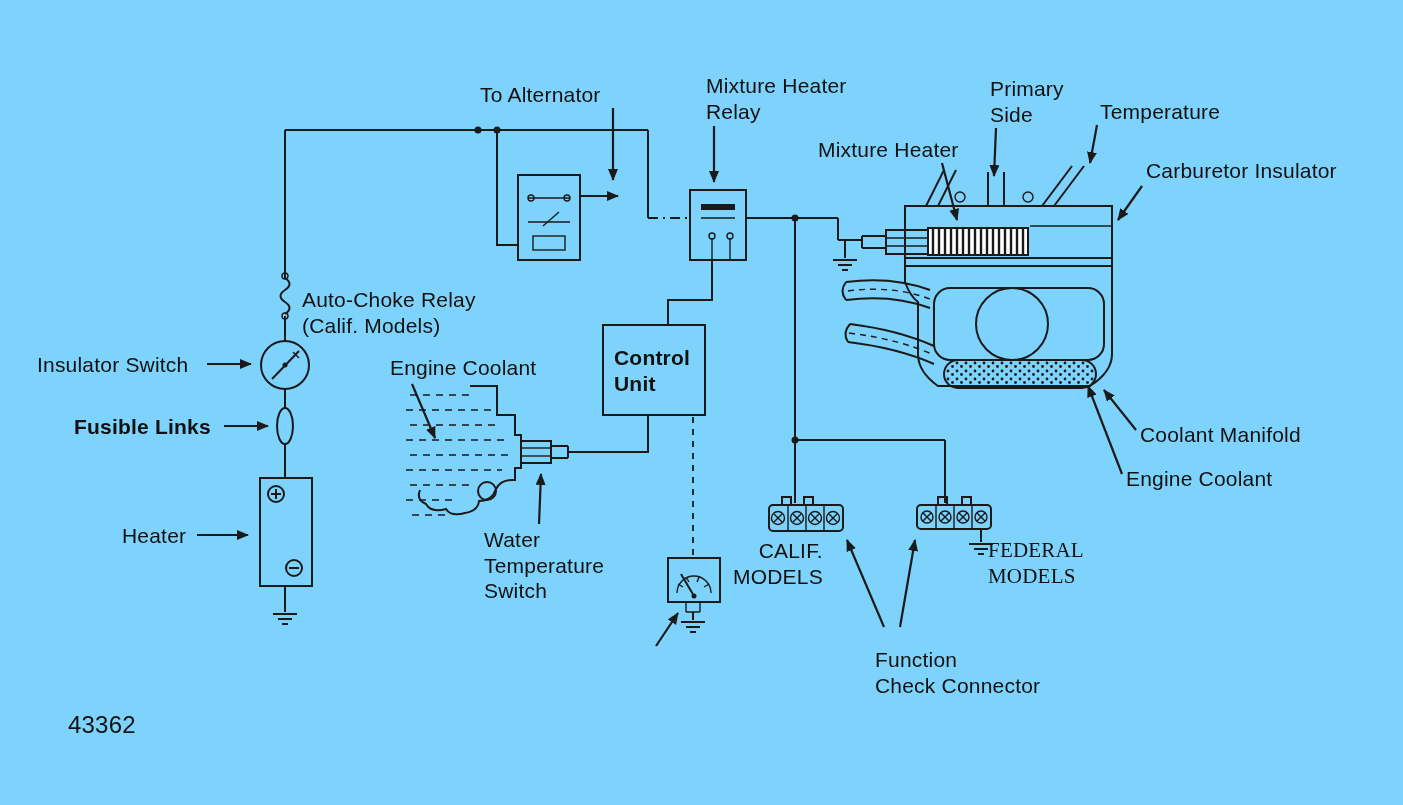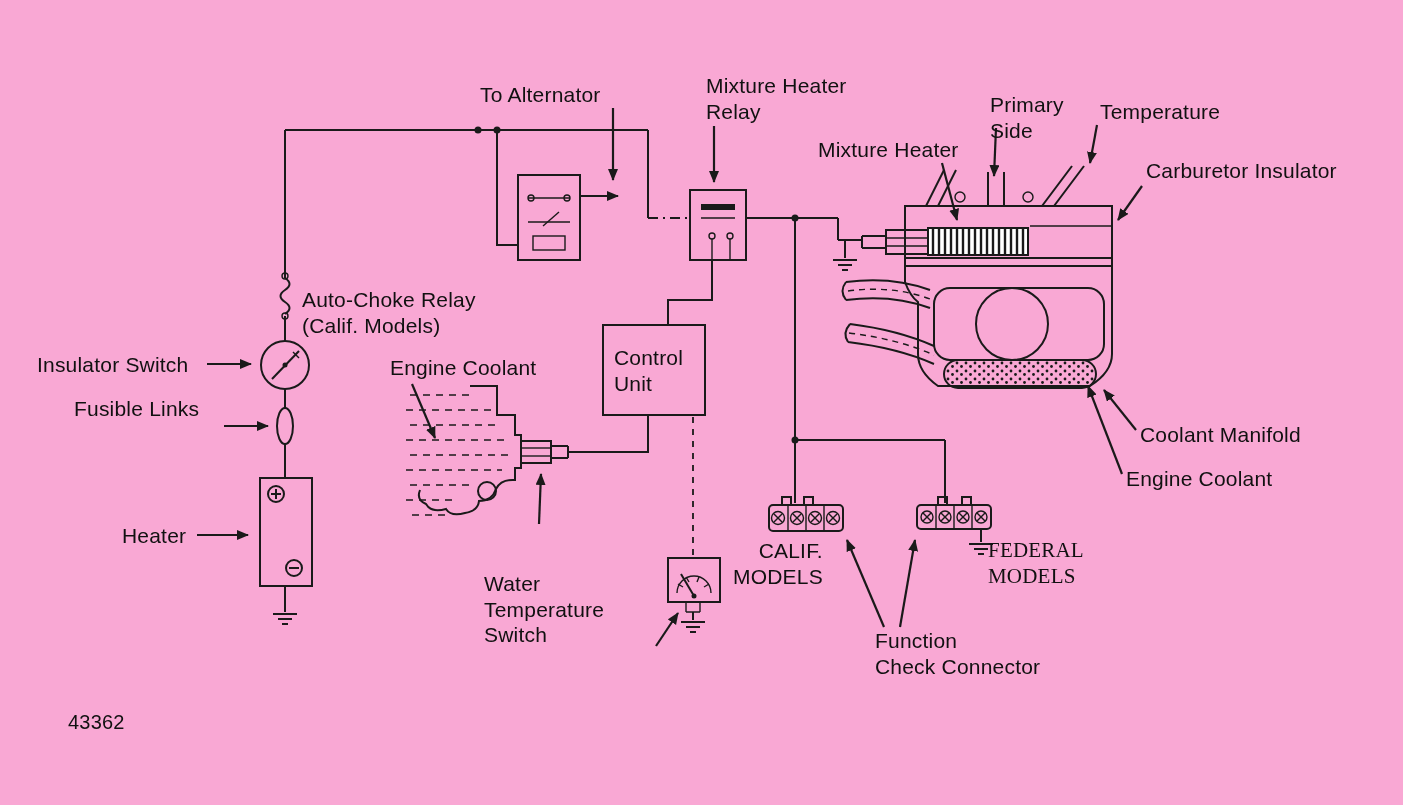--- a/index.html
+++ b/index.html
@@ -1,19 +1,19 @@
 <!DOCTYPE html>
 <html><head>
 <meta charset="utf-8">
 <style>
   html,body{margin:0;padding:0;background:#ffffff;}
-  #page{position:relative;width:1403px;height:805px;background:#f9a8d4;overflow:hidden;
+  #page{position:relative;width:1403px;height:805px;background:#7dd3fc;overflow:hidden;
         font-family:"Liberation Sans","DejaVu Sans",sans-serif;color:#111;}
   .lbl{position:absolute;font-size:21px;line-height:1.22;color:#111;white-space:pre-line;letter-spacing:.2px;}
-  .fig{font-size:20px;}
+  .fig{font-size:24px;}
   svg{position:absolute;left:0;top:0;}
   .w{stroke:#1a1a1a;stroke-width:2;fill:none;}
   .thin{stroke:#1a1a1a;stroke-width:1.4;fill:none;}
   .dash{stroke:#1a1a1a;stroke-width:1.8;fill:none;stroke-dasharray:6 6;}
   .dashdot{stroke:#1a1a1a;stroke-width:1.8;fill:none;stroke-dasharray:10 5 2 5;}
   .leader{stroke:#1a1a1a;stroke-width:2.2;fill:none;}
   .ink{fill:#1a1a1a;stroke:none;}
 </style>
 </head>
 <body>
@@ -252,39 +252,39 @@
       <path class="leader" d="M539,524 L541,474" marker-end="url(#arr)"></path>
       <path class="leader" d="M656,646 L678,613" marker-end="url(#arr)"></path>
       <path class="leader" d="M884,627 L847,540" marker-end="url(#arr)"></path>
       <path class="leader" d="M900,627 L915,540" marker-end="url(#arr)"></path>
     </g>
   </svg>
 
   <div class="lbl" style="left:480px;top:82px;">To Alternator</div>
   <div class="lbl" style="left:706px;top:73px;">Mixture Heater
 Relay</div>
-  <div class="lbl" style="left:990px;top:92px;">Primary
+  <div class="lbl" style="left:990px;top:76px;">Primary
 Side</div>
   <div class="lbl" style="left:1100px;top:99px;">Temperature</div>
   <div class="lbl" style="left:818px;top:137px;">Mixture Heater</div>
   <div class="lbl" style="left:302px;top:287px;">Auto-Choke Relay
 (Calif. Models)</div>
   <div class="lbl" style="left:1146px;top:158px;">Carburetor Insulator</div>
   <div class="lbl" style="left:37px;top:352px;">Insulator Switch</div>
   <div class="lbl" style="left:390px;top:355px;">Engine Coolant</div>
-  <div class="lbl" style="left:614px;top:345px;">Control
+  <div class="lbl" style="left:614px;top:345px;font-weight:bold;">Control
 Unit</div>
-  <div class="lbl" style="left:74px;top:396px;">Fusible Links</div>
+  <div class="lbl" style="left:74px;top:414px;font-weight:bold;">Fusible Links</div>
   <div class="lbl" style="left:1140px;top:422px;">Coolant Manifold</div>
   <div class="lbl" style="left:1126px;top:466px;">Engine Coolant</div>
   <div class="lbl" style="left:122px;top:523px;">Heater</div>
-  <div class="lbl" style="left:484px;top:527px;margin-top:44px;">Water
+  <div class="lbl" style="left:484px;top:527px;">Water
 Temperature
 Switch</div>
   <div class="lbl" style="left:733px;top:538px;text-align:right;">CALIF.
 MODELS</div>
   <div class="lbl" style="left:988px;top:538px;font-family:Liberation Serif, serif;">FEDERAL
 MODELS</div>
-  <div class="lbl" style="left:875px;top:628px;">Function
+  <div class="lbl" style="left:875px;top:647px;">Function
 Check Connector</div>
   <div class="lbl fig" style="left:68px;top:710px;">43362</div>
 
 </div>
 
 </body></html>

